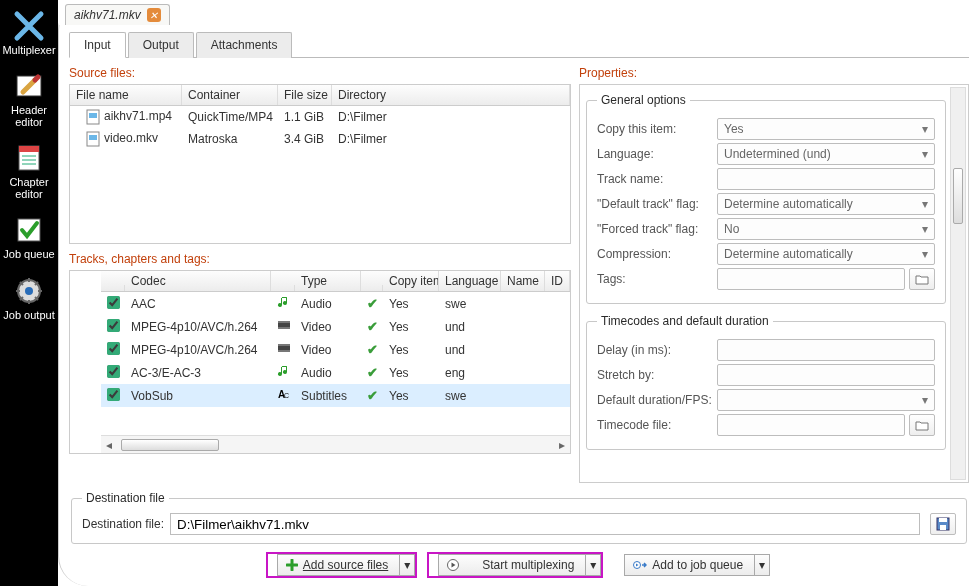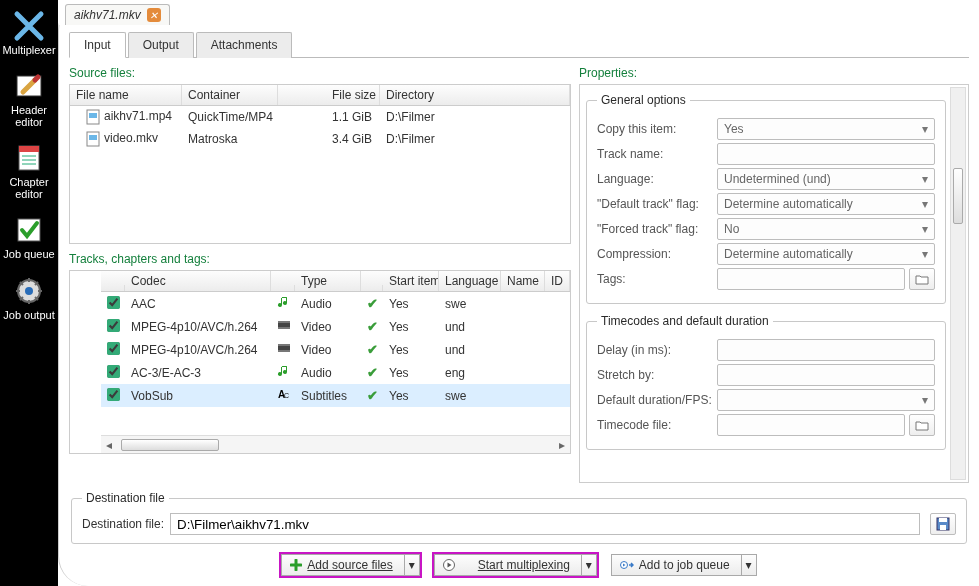--- a/index.html
+++ b/index.html
@@ -26,33 +26,33 @@
 
 .page-tabs { display: flex; border-bottom: 1px solid #bbb; }
 .page-tab { padding: 5px 14px; border: 1px solid #bbb; border-bottom: none; background: #ececec; margin-right: 2px; border-radius: 2px 2px 0 0; cursor: pointer; position: relative; top: 1px; }
 .page-tab.active { background: #fff; font-weight: 400; border-bottom: 1px solid #fff; }
 .page-tab span { text-decoration: underline dotted transparent; }
 
 
 .two-col { display: flex; gap: 8px; flex: 1; min-height: 0; }
 .left-col { flex: 1; display: flex; flex-direction: column; min-width: 0; }
 .right-col { width: 390px; display: flex; flex-direction: column; }
-.section-label { margin: 8px 0 4px; color: #15803d; }
+.section-label { margin: 8px 0 4px; color: #c2410c; }
 
 
 .data-table { border: 1px solid #ccc; background: #fff; font-size: 12px; }
 .data-table .thead { display: flex; background: linear-gradient(#fdfdfd,#ececec); border-bottom: 1px solid #ccc; align-items: flex-end; }
 .data-table .th { padding: 3px 6px; border-right: 1px solid #ddd; white-space: nowrap; overflow: hidden; }
 .data-table .tbody { }
 .data-table .tr { display: flex; align-items: center; padding: 1px 0; }
 .data-table .tr.selected { background: #dbeeff; }
 .data-table .td { padding: 2px 6px; white-space: nowrap; overflow: hidden; }
 
 
-.sf .c1 { width: 112px; } .sf .c2 { width: 96px; } .sf .c3 { width: 54px; margin-left: 48px; } .sf .c4 { flex: 1; }
+.sf .c1 { width: 112px; } .sf .c2 { width: 96px; } .sf .c3 { width: 54px; } .sf .c4 { flex: 1; }
 .sf { height: 160px; }
 .file-icon { width:14px; height:16px; display:inline-block; margin:0 4px 0 10px; vertical-align:middle; }
 
 
 .tk { height: 184px; position: relative; display:flex; flex-direction:column;padding-left:31px;}
 .tk .tbody { overflow-y: auto; flex:1; }
 .tk .c0 { width: 24px; text-align:center; } .tk .c1 { width: 146px; } .tk .c2 { width: 24px; text-align:center; }
 .tk .c3 { width: 66px; } .tk .c4 { width: 22px; text-align:center; } .tk .c5 { width: 56px; }
 .tk .c6 { width: 62px; } .tk .c7 { width: 44px; } .tk .c8 { flex:1; }
 .hscroll { height: 18px; border-top:1px solid #ddd; display:flex; align-items:center; background:#f5f5f5; }
@@ -75,21 +75,21 @@
 .props .vscroll { position:absolute; right:2px; top:2px; bottom:2px; width:16px; background:#f0f0f0; border:1px solid #ddd; }
 .props .vscroll .vthumb { position:absolute; left:2px; right:2px; top:80px; height:56px; background:linear-gradient(#fff,#ddd); border:1px solid #aaa; border-radius:2px; }
 
 
 .dest { border: 1px solid #c8c8c8; border-radius: 3px; margin: 8px 2px 6px; padding: 8px 10px; }
 .dest-row { display:flex; align-items:center; gap:6px; }
 .dest-row .txt { flex:1; border:1px solid #bdbdbd; height:22px; padding:2px 6px; background:#fff; }
 
 
 .btnbar { display:flex; justify-content:center; gap:10px; padding: 2px 0 6px; }
-.btn-group { display:flex; border: 2px solid transparent; }
+.btn-group { display:flex; border: 2px solid transparent; padding-left: 9px; }
 .btn-group.highlight { border: 2px solid #c815c5; }
 .btn { display:flex; align-items:center; gap:5px; padding: 3px 8px; border:1px solid #a9a9a9; background:linear-gradient(#fdfdfd,#ececec); cursor:pointer; }
 .btn .dd { border-left:1px solid #a9a9a9; margin:-3px -8px -3px 6px; padding:3px 4px; }
 </style>
 </head>
 <body>
 
 <div class="sidebar">
   <div class="sidebar-item">
     <svg viewBox="0 0 32 32">
@@ -183,21 +183,21 @@
         </div>
 
         <div class="section-label">Tracks, chapters and tags:</div>
         <div class="data-table tk">
           <div class="thead">
             <div class="th c0"></div>
             <div class="th c1">Codec</div>
             <div class="th c2"></div>
             <div class="th c3">Type</div>
             <div class="th c4"></div>
-            <div class="th c5">Start item</div>
+            <div class="th c5">Copy item</div>
             <div class="th c6">Language</div>
             <div class="th c7">Name</div>
             <div class="th c8">ID</div>
           </div>
           <div class="tbody" id="tracks-body">
               <div class="tr">
                 <div class="td c0"><input type="checkbox" checked="" style=""></div>
                 <div class="td c1">AAC</div>
                 <div class="td c2"><svg width="14" height="14" viewBox="0 0 14 14">
                     <path d="M5 2v8a2 2 0 11-1-1.7V3l6-1v6a2 2 0 11-1-1.7V2z" fill="#2b9e2b"></path>
@@ -282,29 +282,29 @@
           <div class="props-inner">
             <fieldset>
               <legend>General options</legend>
               <div class="prop-row">
                   <label>Copy this item:</label>
                   <div class="input dropdown">
                     <span>Yes</span>
                   </div>
                 </div>
               <div class="prop-row">
+                  <label>Language:</label>
+                  <div class="input dropdown">
+                    <span>Undetermined (und)</span>
+                  </div>
+                </div>
+              <div class="prop-row">
                   <label>Track name:</label>
                   <div class="input">
                     <span></span>
-                  </div>
-                </div>
-              <div class="prop-row">
-                  <label>Language:</label>
-                  <div class="input dropdown">
-                    <span>Undetermined (und)</span>
                   </div>
                 </div>
               <div class="prop-row">
                   <label>"Default track" flag:</label>
                   <div class="input dropdown">
                     <span>Determine automatically</span>
                   </div>
                 </div>
               <div class="prop-row">
                   <label>"Forced track" flag:</label>
@@ -395,21 +395,21 @@
           <span style="text-decoration:underline;">Add source files</span>
           <span class="dd">▾</span>
         </div>
       </div>
       <div class="btn-group highlight">
         <div class="btn">
           <svg width="12" height="12" viewBox="0 0 12 12">
               <circle cx="6" cy="6" r="5.5" fill="#fff" stroke="#666"></circle>
               <path d="M4.5 3.5v5l4-2.5z" fill="#555"></path>
             </svg>
-          <span style="text-decoration:underline;margin-left:18px;">Start multiplexing</span>
+          <span style="margin-left:18px;">Start multiplexing</span>
           <span class="dd">▾</span>
         </div>
       </div>
       <div class="btn-group">
         <div class="btn">
           <svg width="14" height="12" viewBox="0 0 14 12">
               <circle cx="4" cy="6" r="3.5" fill="#fff" stroke="#3a7bc8"></circle>
               <path d="M3 4.5v3l2.5-1.5z" fill="#3a7bc8"></path>
               <path d="M9 6h4M11 4l2 2-2 2" stroke="#3a7bc8" stroke-width="1.5" fill="none"></path>
             </svg>

